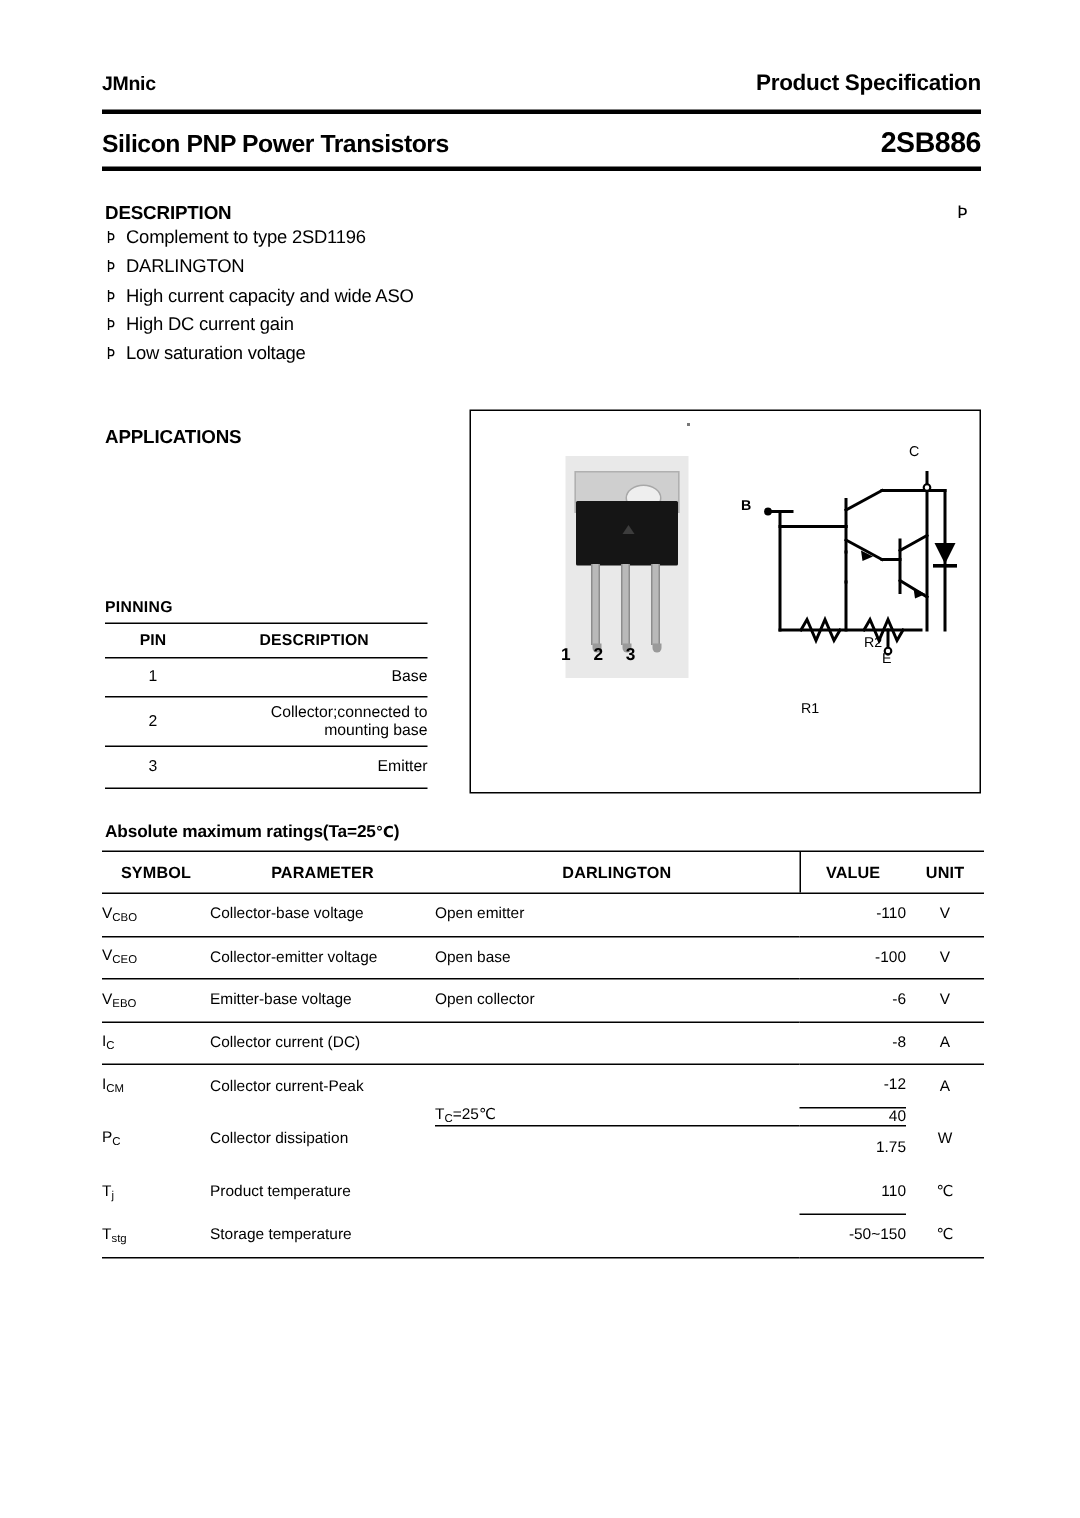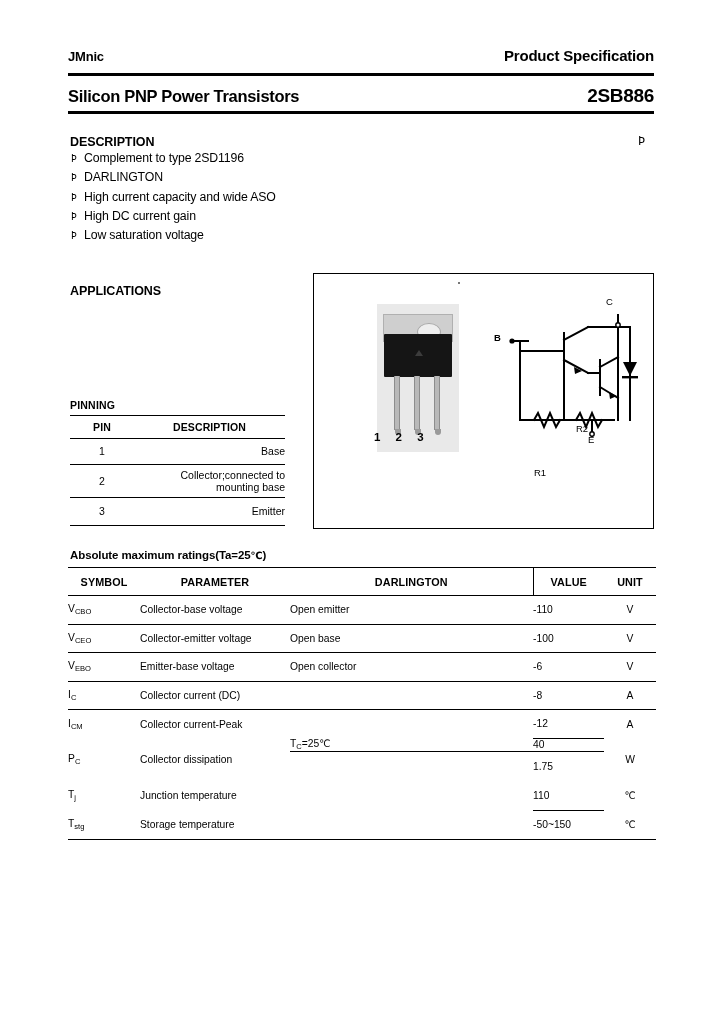--- a/index.html
+++ b/index.html
@@ -307,21 +307,21 @@
   .col-cond { width: 243px; }
   .col-val  { width: 71px; }
   .col-unit { width: 52px; }
 
   table.rt tbody td {
     border-bottom: 1.1px solid #000;
   }
   td.sym-c { }
   td.par-c { text-align: left; padding-left: 4px; }
   td.cond-c { text-align: left; padding-left: 18px; }
-  td.val-c { text-align: left; border-left: 1.2px solid #000; }
+  td.val-c { text-align: right; border-left: 1.2px solid #000; }
   td.unit-c { text-align: center; }
   td.noline { border-bottom: 0 !important; }
   .heavy-top { border-top: 1.7px solid #000; }
 
   .sub { font-size: 7.6px; vertical-align: -2px; }
 
   .rowh { height: 28.5px; }
 
   
   .pc-cond-top {
@@ -548,21 +548,21 @@
           <td class="unit-c noline" rowspan="2">W</td>
         </tr>
 
         <tr>
           <td class="cond-c noline" style="height:29px;"></td>
           <td class="val-c noline">1.75</td>
         </tr>
 
         <tr>
           <td class="sym-c noline" style="height:29px;"><span>T</span><span class="sub">j</span></td>
-          <td class="par-c noline">Junction temperature</td>
+          <td class="par-c noline">Product temperature</td>
           <td class="cond-c noline"></td>
           <td class="val-c">110</td>
           <td class="unit-c noline"><span class="deg">℃</span></td>
         </tr>
 
         <tr>
           <td class="sym-c heavy-top" style="height:29px;"><span>T</span><span class="sub">stg</span></td>
           <td class="par-c heavy-top">Storage temperature</td>
           <td class="cond-c heavy-top"></td>
           <td class="val-c heavy-top">-50~150</td>

